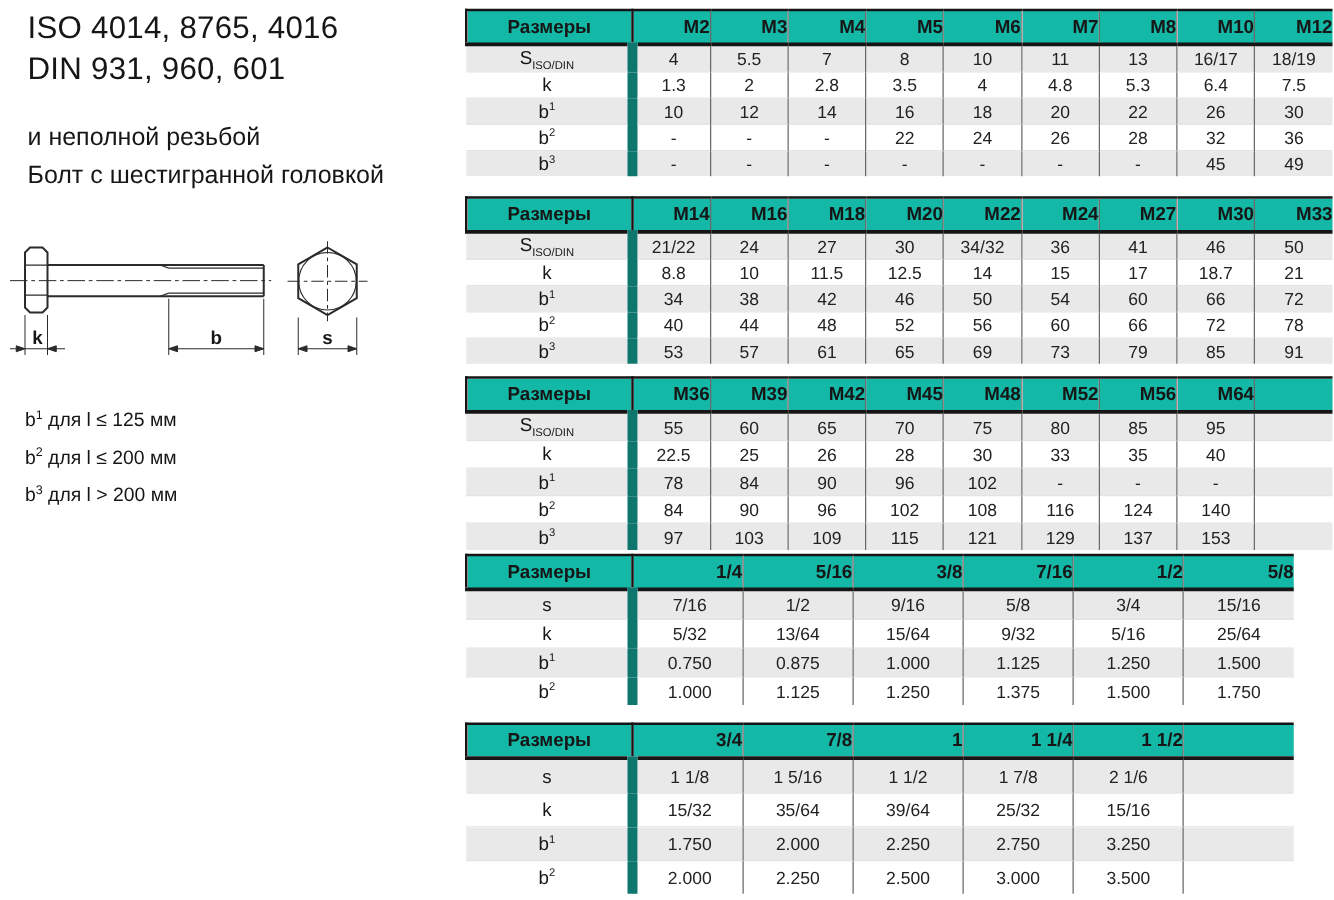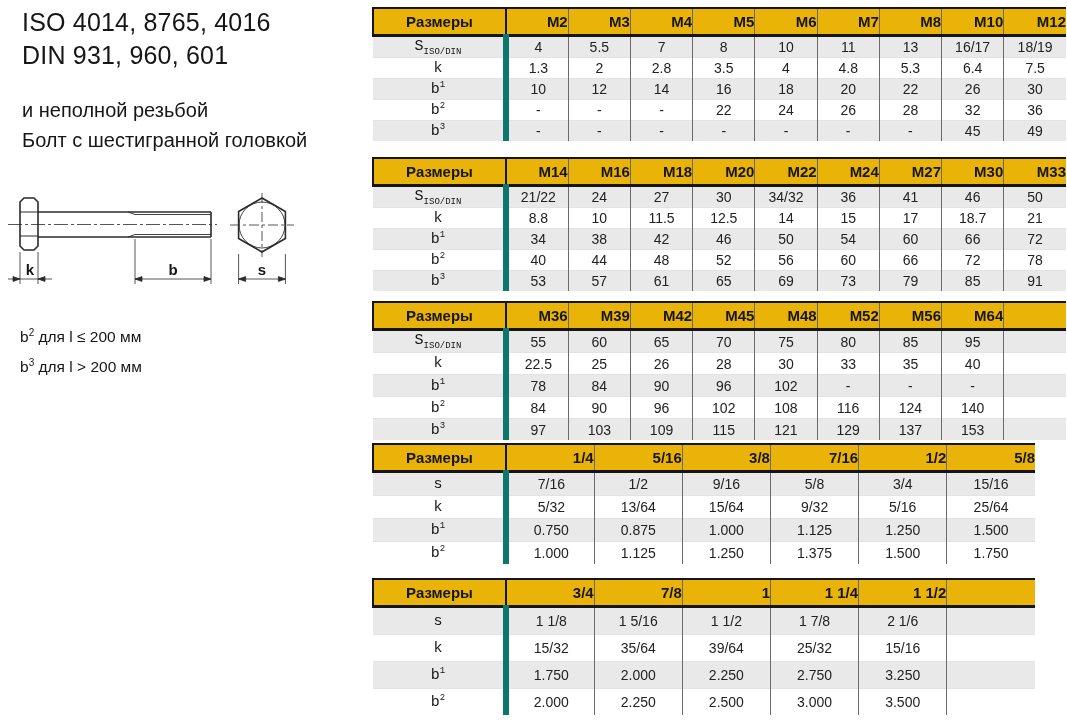--- a/index.html
+++ b/index.html
@@ -15,26 +15,26 @@
   #notes sup{font-size:10px;}
   
   #drawing{position:absolute;left:2px;top:186px;}
   
   table{position:absolute;border-collapse:collapse;table-layout:fixed;background:#fff;}
   .t1,.t2,.t3{left:372px;width:694px;}
   .t4,.t5{left:372px;width:663px;}
   .t1{top:7px;} .t2{top:157px;} .t3{top:301px;} .t4{top:443px;} .t5{top:578px;}
   th,td{text-align:center;vertical-align:middle;padding:0;white-space:nowrap;overflow:hidden;}
   thead th{
-    background:#eab308;font-size:15px;font-weight:bold;
+    background:#14b8a6;font-size:15px;font-weight:bold;
     border-top:2px solid #151515;border-bottom:3px solid #151515;
   }
   th.corner{border-left:2px solid #151515;border-right:2px solid #151515;}
   th.dh{border-left:1px solid #6a6a6a;text-align:right;}
-  td.lbl{border-right:6px solid #0f766e;font-size:15px;font-family:Liberation Mono, monospace;}
+  td.lbl{border-right:8px solid #0f766e;font-size:15px;}
   td.dc{border-left:1px solid #6a6a6a;font-size:14px;color:#222;}
   tbody td{border-top:1px solid #e3e3e3;}
   tr.shade td{background:#e9e9e9;}
   .t1 thead th,.t2 thead th,.t3 thead th,.t4 thead th,.t5 thead th{height:25px;}
   .t1 tbody td,.t2 tbody td{height:20px;}
   .t3 tbody td{height:21px;}
   .t4 tbody td{height:22px;}
   .t5 tbody td{height:26px;}
   td.lbl sup,td.lbl sub{font-size:9px;}
   td.lbl sub{vertical-align:sub;}
@@ -98,20 +98,21 @@
       <polygon points="283.4,93 276.4,90.6 276.4,95.4"></polygon>
   </g>
   <g font-family="Liberation Sans, sans-serif" font-size="15" font-weight="bold" fill="#161616" text-anchor="middle">
     <text x="28" y="89">k</text>
     <text x="171" y="89">b</text>
     <text x="260" y="89">s</text>
   </g>
 </svg>
 
 <div id="notes">
+  <div><span>b</span><sup>1</sup> для l ≤ 125 мм</div>
   <div><span>b</span><sup>2</sup> для l ≤ 200 мм</div>
   <div><span>b</span><sup>3</sup> для l &gt; 200 мм</div>
 </div>
 
 <table class="t1">
     <colgroup>
       <col style="width: 133px;">
       <col>
       <col>
       <col>

